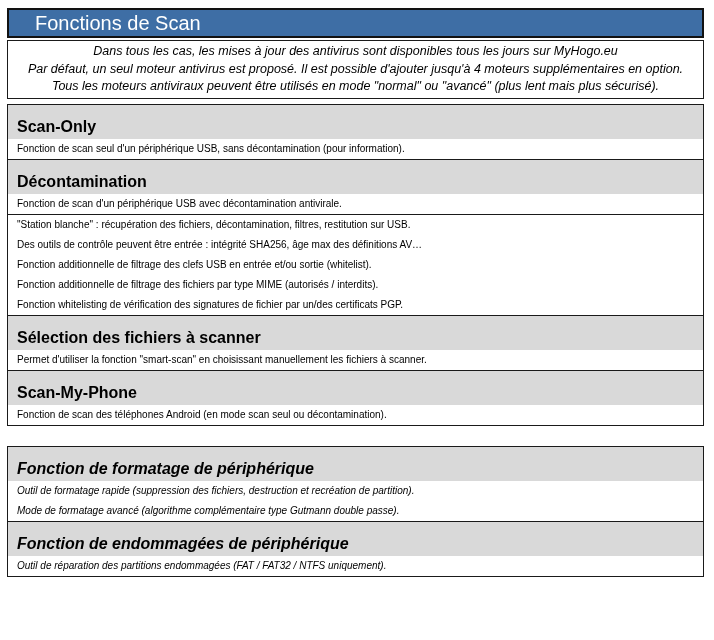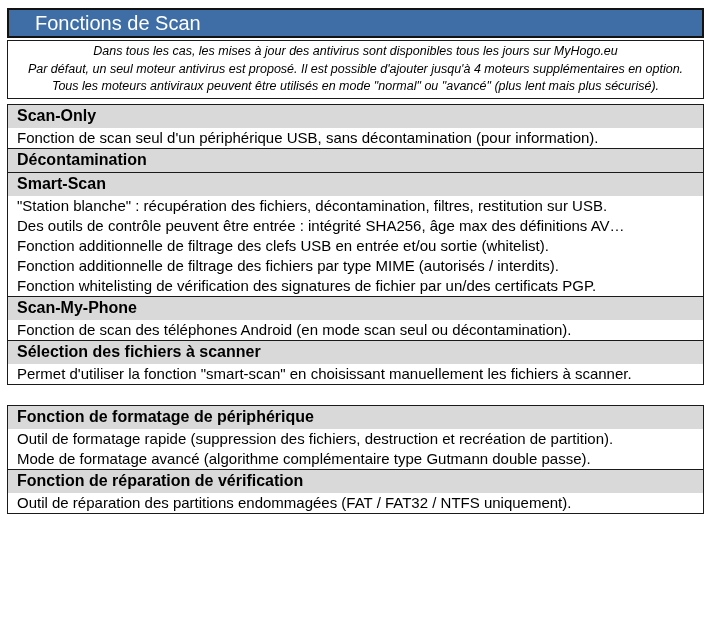--- a/index.html
+++ b/index.html
@@ -52,26 +52,26 @@
     border: 1.5px solid #1a1a1a;
   }
   .section + .section {
     border-top: 1.5px solid #1a1a1a;
   }
   .sec-head {
     background: #D9D9D9;
     font-weight: bold;
     font-size: 16px;
     line-height: 19px;
-    padding: 1px 9px 3px 9px;
+    padding: 12px 9px 3px 9px;
     white-space: nowrap;
     overflow: hidden;
   }
   .sec-row {
-    font-size: 15px;
+    font-size: 10px;
     line-height: 20px;
     padding: 0 9px;
     white-space: nowrap;
     overflow: hidden;
   }
 </style>
 </head>
 <body>
 
 <div class="doc">
@@ -85,47 +85,47 @@
       <div>Par défaut, un seul moteur antivirus est proposé. Il est possible d'ajouter jusqu'à 4 moteurs supplémentaires en option.</div>
       <div>Tous les moteurs antiviraux peuvent être utilisés en mode "normal" ou "avancé" (plus lent mais plus sécurisé).</div>
     </div>
     <div class="sections">
       <div class="section">
         <div class="sec-head">Scan-Only</div>
         <div class="sec-row">Fonction de scan seul d'un périphérique USB, sans décontamination (pour information).</div>
       </div>
       <div class="section">
         <div class="sec-head">Décontamination</div>
+        <div class="sec-row">Fonction de scan d'un périphérique USB avec décontamination antivirale.</div>
       </div>
       <div class="section">
-        <div class="sec-head">Smart-Scan</div>
         <div class="sec-row">"Station blanche" : récupération des fichiers, décontamination, filtres, restitution sur USB.</div>
         <div class="sec-row">Des outils de contrôle peuvent être entrée : intégrité SHA256, âge max des définitions AV…</div>
         <div class="sec-row">Fonction additionnelle de filtrage des clefs USB en entrée et/ou sortie (whitelist).</div>
         <div class="sec-row">Fonction additionnelle de filtrage des fichiers par type MIME (autorisés / interdits).</div>
         <div class="sec-row">Fonction whitelisting de vérification des signatures de fichier par un/des certificats PGP.</div>
       </div>
       <div class="section">
+        <div class="sec-head">Sélection des fichiers à scanner</div>
+        <div class="sec-row">Permet d'utiliser la fonction "smart-scan" en choisissant manuellement les fichiers à scanner.</div>
+      </div>
+      <div class="section">
         <div class="sec-head">Scan-My-Phone</div>
         <div class="sec-row">Fonction de scan des téléphones Android (en mode scan seul ou décontamination).</div>
-      </div>
-      <div class="section">
-        <div class="sec-head">Sélection des fichiers à scanner</div>
-        <div class="sec-row">Permet d'utiliser la fonction "smart-scan" en choisissant manuellement les fichiers à scanner.</div>
       </div>
     </div>
   </div>
 
   <div class="tbl">
-    <div class="sections" style="margin-top:16px;">
+    <div class="sections" style="margin-top:16px;font-style:italic;">
       <div class="section">
         <div class="sec-head">Fonction de formatage de périphérique</div>
         <div class="sec-row">Outil de formatage rapide (suppression des fichiers, destruction et recréation de partition).</div>
         <div class="sec-row">Mode de formatage avancé (algorithme complémentaire type Gutmann double passe).</div>
       </div>
       <div class="section">
-        <div class="sec-head">Fonction de réparation de vérification</div>
+        <div class="sec-head">Fonction de endommagées de périphérique</div>
         <div class="sec-row">Outil de réparation des partitions endommagées (FAT / FAT32 / NTFS uniquement).</div>
       </div>
     </div>
   </div>
 
 </div>
 
 </body></html>

